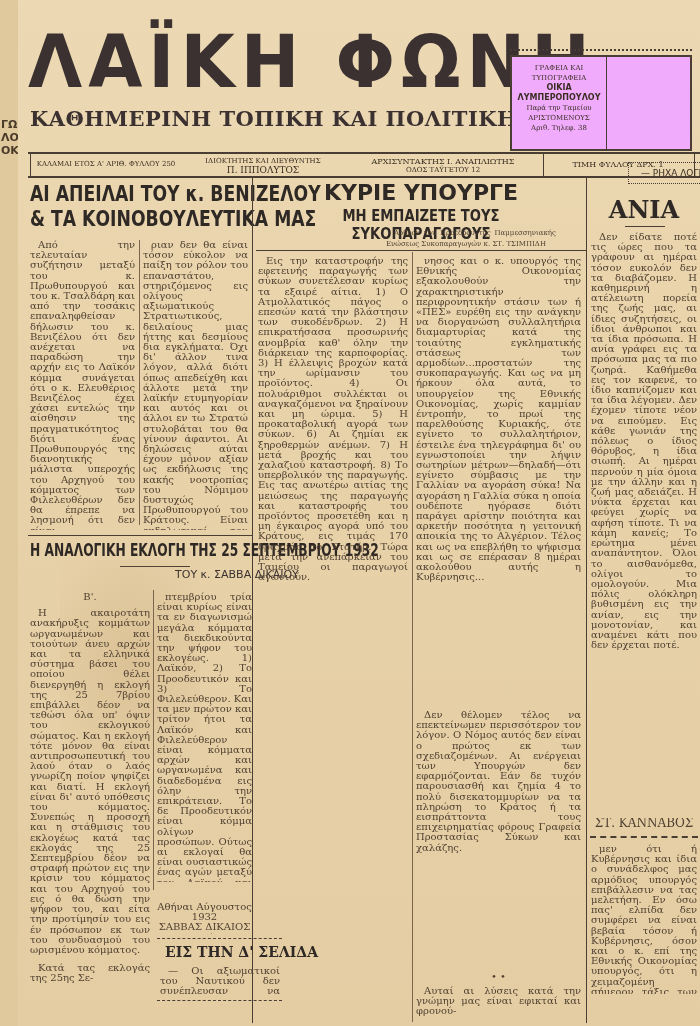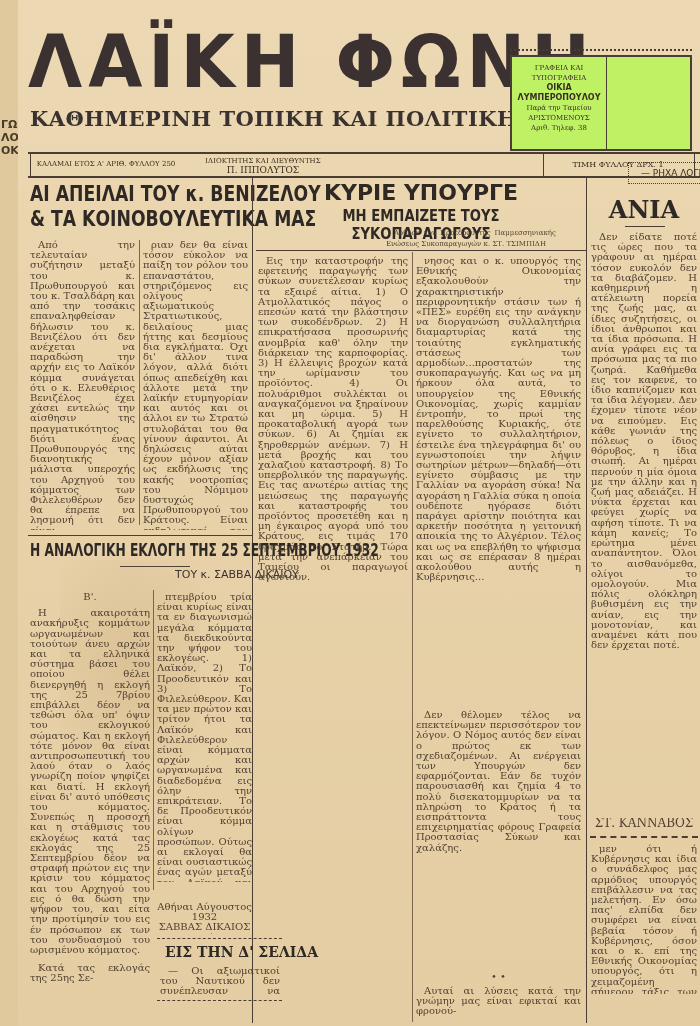--- a/index.html
+++ b/index.html
@@ -27,21 +27,21 @@
     font-size:70px; letter-spacing:6px; color:#3a3130; line-height:80px;
     transform:scaleY(1.05);
   }
   .subtitle {
     position:absolute; left:30px; top:106px;
     font-family:"DejaVu Serif", serif; font-weight:bold; font-size:21px;
     color:#3a3130; letter-spacing:0.5px;
   }
   .datebox {
     position:absolute; left:510px; top:55px; width:178px; height:92px;
-    border:2px solid #4a3d33; background:#bef264;
+    border:2px solid #4a3d33; background:#f0abfc;
   }
   .datebox .ornament { position:absolute; left:-2px; top:-8px; width:182px; height:6px; border-top:2px dotted #4a3d33; }
   .datebox .office { position:absolute; left:4px; top:6px; width:86px; text-align:center; font-size:7px; line-height:10px; color:#3a2e22; }
   .datebox .office .bold { font-weight:bold; font-family:"DejaVu Sans", sans-serif; font-size:8px; }
   .datebox .divider { position:absolute; left:94px; top:0; width:1px; height:92px; background:#4a3d33; }
   .datebox .date { position:absolute; left:96px; top:4px; width:82px; text-align:center; font-family:"DejaVu Sans", sans-serif; color:#3a3130; }
   .date .day { font-size:11px; }
   .date .num { font-size:24px; font-weight:bold; line-height:26px; }
   .date .month { font-size:11px; }
   .date .year { font-size:15px; font-weight:bold; }
@@ -88,20 +88,24 @@
   </div>
   <div class="divider"></div>
 </div>
 
 <div class="infobar">
   <div class="cell" style="left:8px;width:140px;top:6px;">ΚΑΛΑΜΑΙ ΕΤΟΣ Α' ΑΡΙΘ. ΦΥΛΛΟΥ 250</div>
   <div class="sep" style="left:2px;"></div>
   <div class="cell" style="left:170px;width:130px;">
     <div>ΙΔΙΟΚΤΗΤΗΣ ΚΑΙ ΔΙΕΥΘΥΝΤΗΣ</div>
     <div style="font-size:9px;">Π. ΙΠΠΟΛΥΤΟΣ</div>
+  </div>
+  <div class="cell" style="left:335px;width:160px;">
+    <div style="font-size:8px;">ΑΡΧΙΣΥΝΤΑΚΤΗΣ Ι. ΑΝΑΠΛΙΩΤΗΣ</div>
+    <div>ΟΔΟΣ ΤΑΫΓΕΤΟΥ 12</div>
   </div>
   <div class="sep" style="left:515px;"></div>
   <div class="cell" style="left:525px;width:130px;top:6px;font-size:8px;">ΤΙΜΗ ΦΥΛΛΟΥ ΔΡΧ. 1</div>
   <div class="sep" style="left:666px;"></div>
 </div>
 
 <div class="headline" style="left:30px;top:182px;width:220px;font-size:21px;line-height:24px;transform:scaleX(0.82);transform-origin:left;white-space:nowrap;">ΑΙ ΑΠΕΙΛΑΙ ΤΟΥ κ. ΒΕΝΙΖΕΛΟΥ</div>
 <div class="headline" style="left:30px;top:207px;width:220px;font-size:21px;line-height:24px;transform:scaleX(0.82);transform-origin:left;white-space:nowrap;">&amp; ΤΑ ΚΟΙΝΟΒΟΥΛΕΥΤΙΚΑ ΜΑΣ</div>
 <div class="col" style="left:30px;top:240px;width:105px;height:290px;">
     <p>Από την τελευταίαν συζήτησιν μεταξύ του κ. Πρωθυπουργού και του κ. Τσαλδάρη και από την τοσάκις επαναληφθείσαν δήλωσιν του κ. Βενιζέλου ότι δεν ανέχεται να παραδώση την αρχήν εις το Λαϊκόν κόμμα συνάγεται ότι ο κ. Ελευθέριος Βενιζέλος έχει χάσει εντελώς την αίσθησιν της πραγματικότητος διότι ένας Πρωθυπουργός της διανοητικής μάλιστα υπεροχής του Αρχηγού του κόμματος των Φιλελευθέρων δεν θα έπρεπε να λησμονή ότι δεν είναι αναντικατάστατος αλλά νόμιμος του Κράτους εκπρόσωπος κυβερνώμενος εκεί όπου ευρίσκεται λόγω της λαϊκής θελήσεως. Ένας λοιπόν Κοινοβουλευτικός Πρωθυπουργός δεν είναι δυνατόν επ' ουδενί λόγω να προβαίνη εις τοιαύτας δηλώσεις εντελώς αδικαιολογήτους, εντελώς επαναστατικάς και εις εποχήν μάλιστα καθ' ην ήρχισεν ο εκλογικός αγών. Αι δηλώσεις αύται αποδεικνύουν ότι ο κ. Ελευθέριος Βενιζέλος έχει χάσει πλέον την αίσθησιν της πραγματικότητος.</p>

